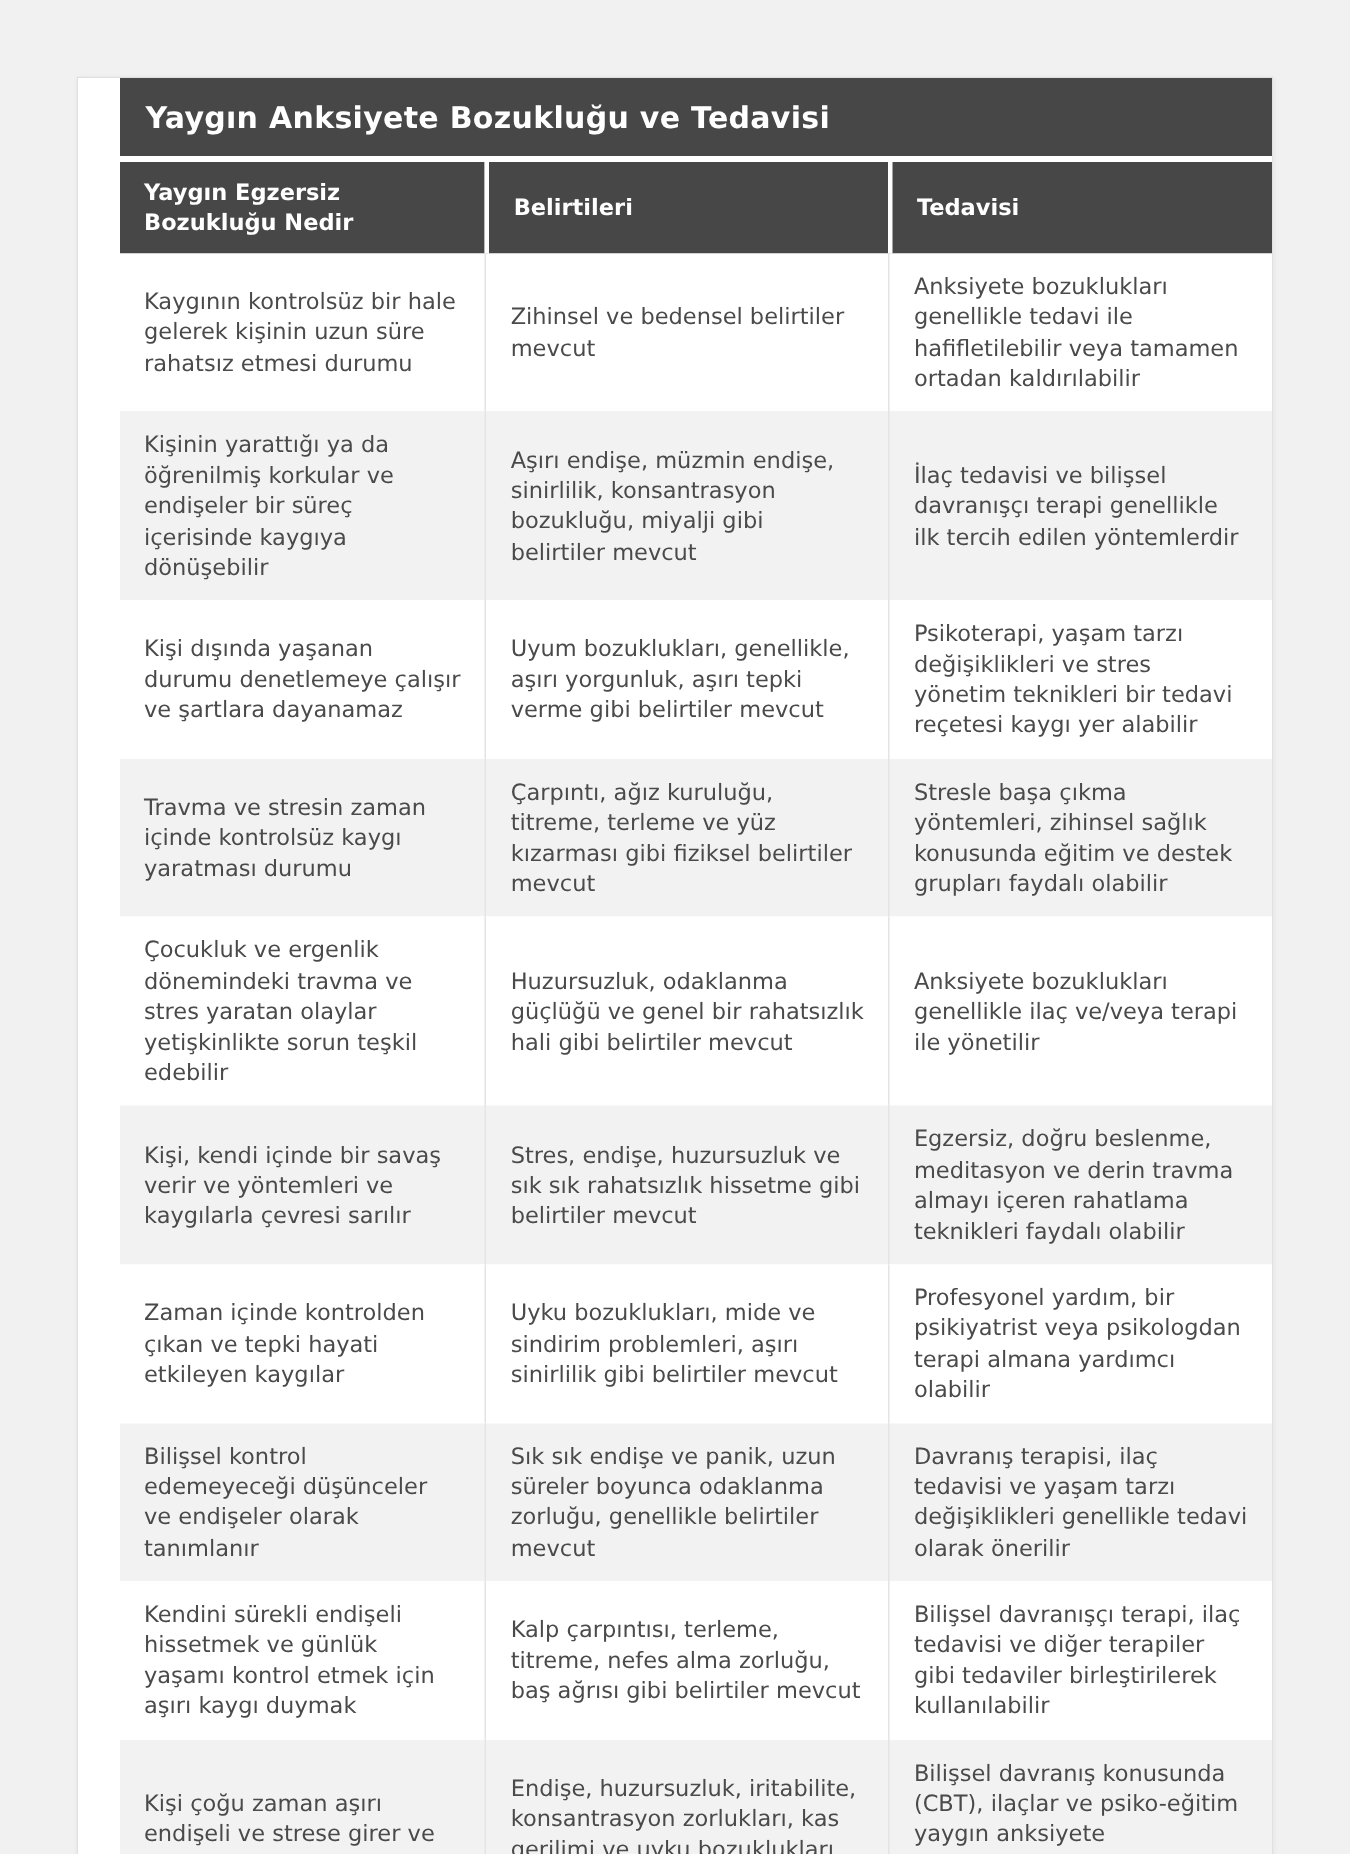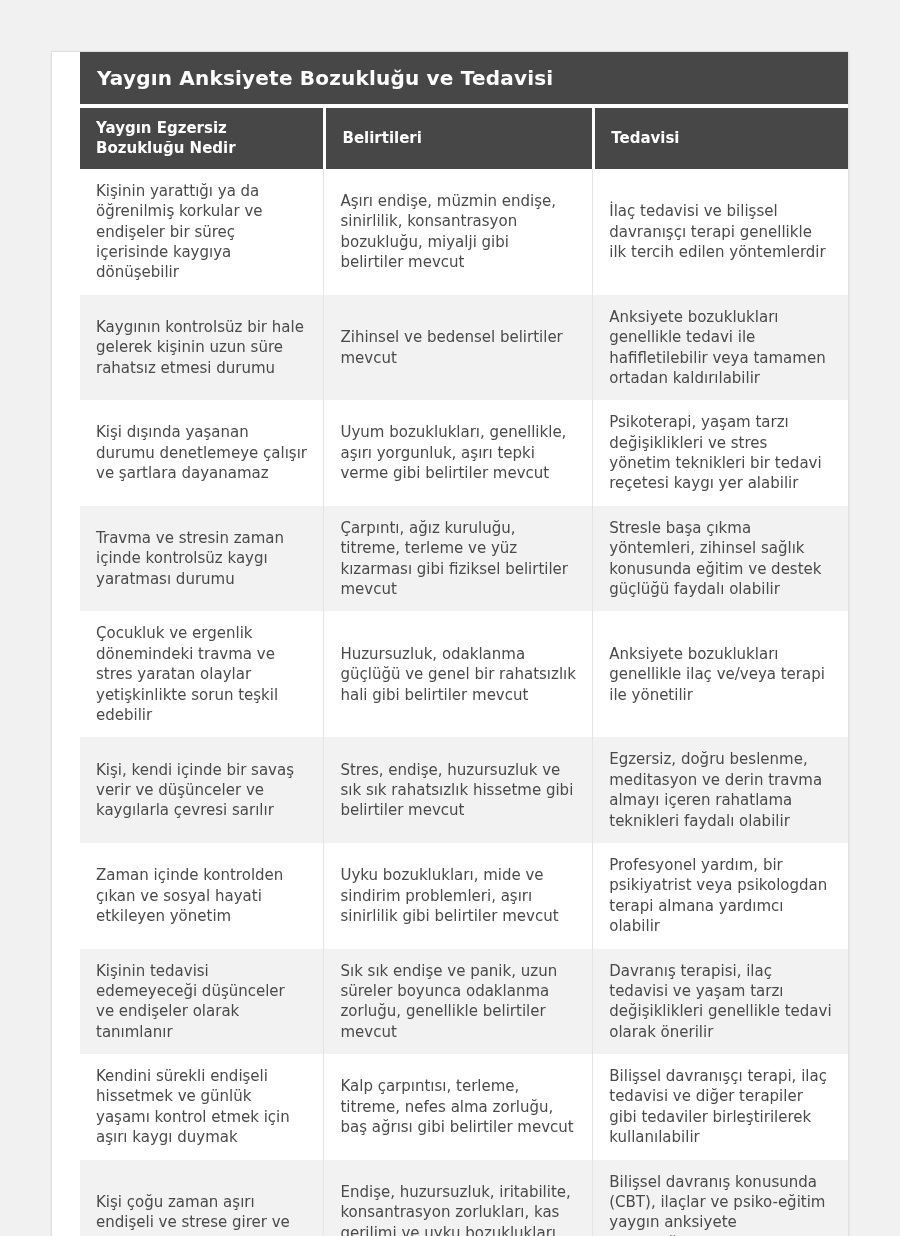--- a/index.html
+++ b/index.html
@@ -83,56 +83,56 @@
       </colgroup>
       <thead>
         <tr>
           <th>Yaygın Egzersiz Bozukluğu Nedir</th>
           <th>Belirtileri</th>
           <th>Tedavisi</th>
         </tr>
       </thead>
       <tbody id="table-body">
           <tr>
+            <td>Kaygının kontrolsüz bir hale gelerek kişinin uzun süre rahatsız etmesi durumu</td>
+            <td>Zihinsel ve bedensel belirtiler mevcut</td>
+            <td>Anksiyete bozuklukları genellikle tedavi ile hafifletilebilir veya tamamen ortadan kaldırılabilir</td>
+          </tr>
+          <tr>
             <td>Kişinin yarattığı ya da öğrenilmiş korkular ve endişeler bir süreç içerisinde kaygıya dönüşebilir</td>
             <td>Aşırı endişe, müzmin endişe, sinirlilik, konsantrasyon bozukluğu, miyalji gibi belirtiler mevcut</td>
             <td>İlaç tedavisi ve bilişsel davranışçı terapi genellikle ilk tercih edilen yöntemlerdir</td>
-          </tr>
-          <tr>
-            <td>Kaygının kontrolsüz bir hale gelerek kişinin uzun süre rahatsız etmesi durumu</td>
-            <td>Zihinsel ve bedensel belirtiler mevcut</td>
-            <td>Anksiyete bozuklukları genellikle tedavi ile hafifletilebilir veya tamamen ortadan kaldırılabilir</td>
           </tr>
           <tr>
             <td>Kişi dışında yaşanan durumu denetlemeye çalışır ve şartlara dayanamaz</td>
             <td>Uyum bozuklukları, genellikle, aşırı yorgunluk, aşırı tepki verme gibi belirtiler mevcut</td>
             <td>Psikoterapi, yaşam tarzı değişiklikleri ve stres yönetim teknikleri bir tedavi reçetesi kaygı yer alabilir</td>
           </tr>
           <tr>
             <td>Travma ve stresin zaman içinde kontrolsüz kaygı yaratması durumu</td>
             <td>Çarpıntı, ağız kuruluğu, titreme, terleme ve yüz kızarması gibi fiziksel belirtiler mevcut</td>
-            <td>Stresle başa çıkma yöntemleri, zihinsel sağlık konusunda eğitim ve destek güçlüğü faydalı olabilir</td>
+            <td>Stresle başa çıkma yöntemleri, zihinsel sağlık konusunda eğitim ve destek grupları faydalı olabilir</td>
           </tr>
           <tr>
             <td>Çocukluk ve ergenlik dönemindeki travma ve stres yaratan olaylar yetişkinlikte sorun teşkil edebilir</td>
             <td>Huzursuzluk, odaklanma güçlüğü ve genel bir rahatsızlık hali gibi belirtiler mevcut</td>
             <td>Anksiyete bozuklukları genellikle ilaç ve/veya terapi ile yönetilir</td>
           </tr>
           <tr>
-            <td>Kişi, kendi içinde bir savaş verir ve düşünceler ve kaygılarla çevresi sarılır</td>
+            <td>Kişi, kendi içinde bir savaş verir ve yöntemleri ve kaygılarla çevresi sarılır</td>
             <td>Stres, endişe, huzursuzluk ve sık sık rahatsızlık hissetme gibi belirtiler mevcut</td>
             <td>Egzersiz, doğru beslenme, meditasyon ve derin travma almayı içeren rahatlama teknikleri faydalı olabilir</td>
           </tr>
           <tr>
-            <td>Zaman içinde kontrolden çıkan ve sosyal hayati etkileyen yönetim</td>
+            <td>Zaman içinde kontrolden çıkan ve tepki hayati etkileyen kaygılar</td>
             <td>Uyku bozuklukları, mide ve sindirim problemleri, aşırı sinirlilik gibi belirtiler mevcut</td>
             <td>Profesyonel yardım, bir psikiyatrist veya psikologdan terapi almana yardımcı olabilir</td>
           </tr>
           <tr>
-            <td>Kişinin tedavisi edemeyeceği düşünceler ve endişeler olarak tanımlanır</td>
+            <td>Bilişsel kontrol edemeyeceği düşünceler ve endişeler olarak tanımlanır</td>
             <td>Sık sık endişe ve panik, uzun süreler boyunca odaklanma zorluğu, genellikle belirtiler mevcut</td>
             <td>Davranış terapisi, ilaç tedavisi ve yaşam tarzı değişiklikleri genellikle tedavi olarak önerilir</td>
           </tr>
           <tr>
             <td>Kendini sürekli endişeli hissetmek ve günlük yaşamı kontrol etmek için aşırı kaygı duymak</td>
             <td>Kalp çarpıntısı, terleme, titreme, nefes alma zorluğu, baş ağrısı gibi belirtiler mevcut</td>
             <td>Bilişsel davranışçı terapi, ilaç tedavisi ve diğer terapiler gibi tedaviler birleştirilerek kullanılabilir</td>
           </tr>
           <tr>
             <td>Kişi çoğu zaman aşırı endişeli ve strese girer ve hayatını zorlaştırır</td>

